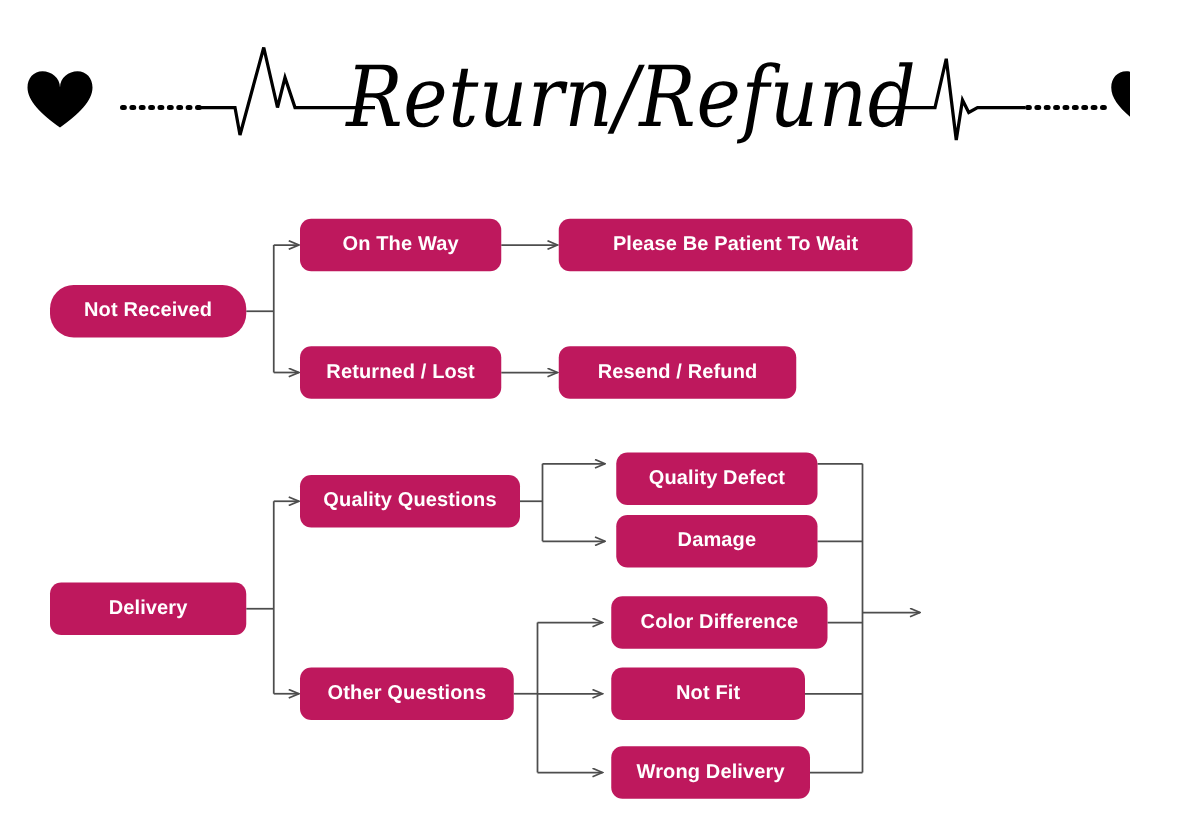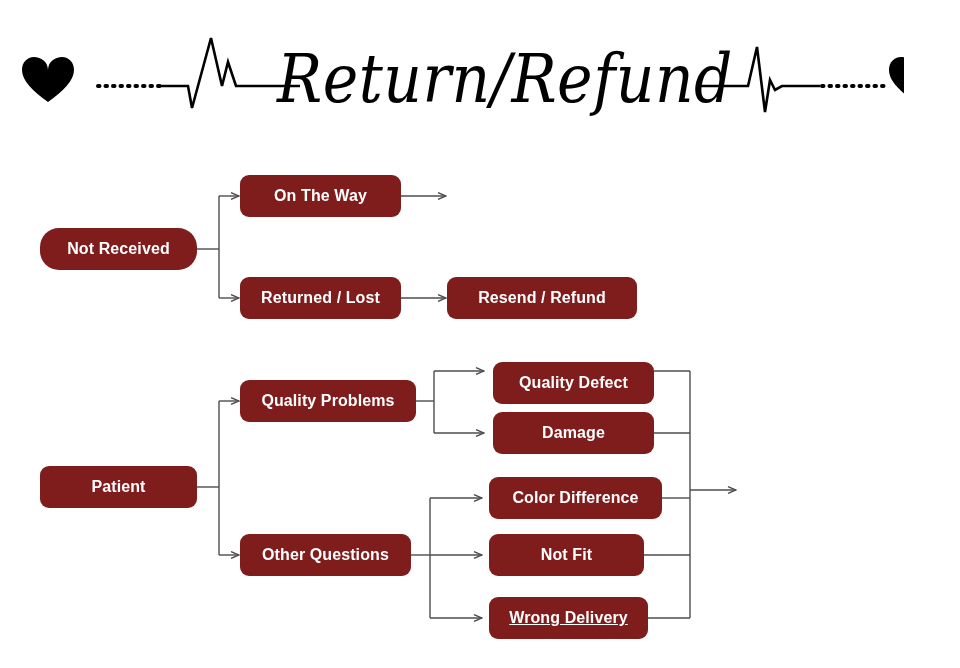--- a/index.html
+++ b/index.html
@@ -55,21 +55,21 @@
   #connectors {
     position: absolute;
     left: 0;
     top: 0;
     width: 960px;
     height: 518px;
   }
   .node {
     position: absolute;
     box-sizing: border-box;
-    background: #7f1d1d;
+    background: #be185d;
     color: #ffffff;
     border-radius: 9px;
     display: flex;
     align-items: center;
     justify-content: center;
     text-align: center;
     font-family: "Liberation Sans", sans-serif;
     font-size: 16px;
     font-weight: 700;
     line-height: 1.2;
@@ -146,36 +146,37 @@
       <path d="M648,468 L690,468" fill="none" stroke="#4d4d4d" stroke-width="1.4"></path>
       <path d="M690,221 L690,468" fill="none" stroke="#4d4d4d" stroke-width="1.4"></path>
 
       <path d="M690,340 L736,340" fill="none" stroke="#4d4d4d" stroke-width="1.4" marker-end="url(#ah)"></path>
     </svg>
 
     <div class="node" style="left:40px; top:78px; width:157px; height:42px;border-radius:19px;">Not Received</div>
 
     <div class="node" style="left:240px; top:25px; width:161px; height:42px;">On The Way</div>
 
+    <div class="node" style="left:447px; top:25px; width:283px; height:42px;">Please Be Patient To Wait</div>
 
     <div class="node" style="left:240px; top:127px; width:161px; height:42px;">Returned / Lost</div>
 
     <div class="node" style="left:447px; top:127px; width:190px; height:42px;">Resend / Refund</div>
 
-    <div class="node" style="left:40px; top:316px; width:157px; height:42px;">Patient</div>
+    <div class="node" style="left:40px; top:316px; width:157px; height:42px;">Delivery</div>
 
-    <div class="node" style="left:240px; top:230px; width:176px; height:42px;">Quality Problems</div>
+    <div class="node" style="left:240px; top:230px; width:176px; height:42px;">Quality Questions</div>
 
     <div class="node" style="left:240px; top:384px; width:171px; height:42px;">Other Questions</div>
 
     <div class="node" style="left:493px; top:212px; width:161px; height:42px;">Quality Defect</div>
 
     <div class="node" style="left:493px; top:262px; width:161px; height:42px;">Damage</div>
 
     <div class="node" style="left:489px; top:327px; width:173px; height:42px;">Color Difference</div>
 
     <div class="node" style="left:489px; top:384px; width:155px; height:42px;">Not Fit</div>
 
-    <div class="node" style="left:489px; top:447px; width:159px; height:42px;text-decoration:underline;">Wrong Delivery</div>
+    <div class="node" style="left:489px; top:447px; width:159px; height:42px;">Wrong Delivery</div>
 
 
   </div>
 </div>
 
 </body></html>

